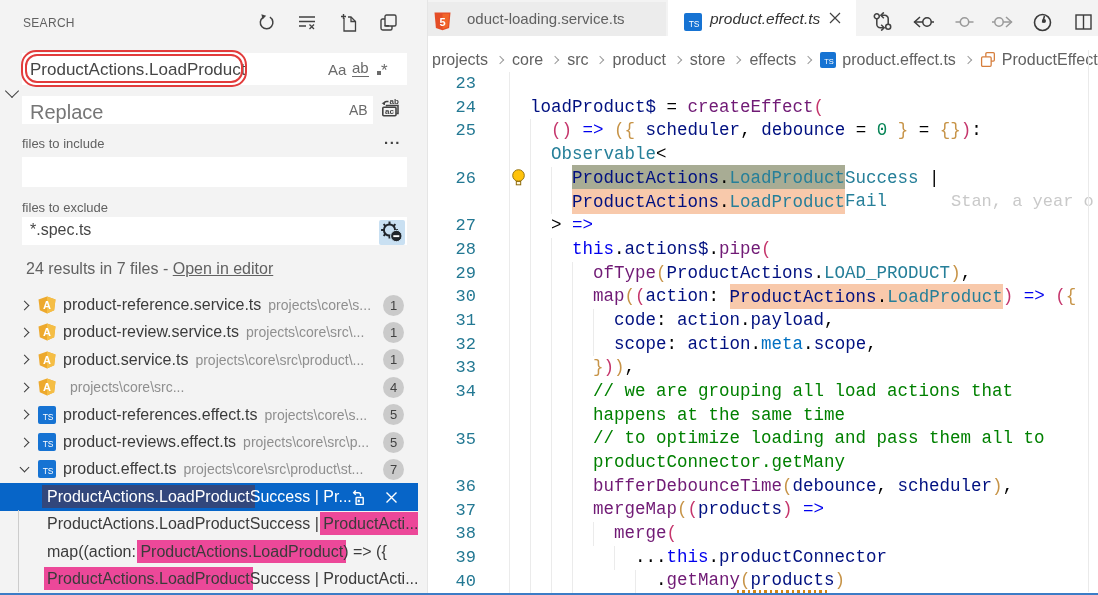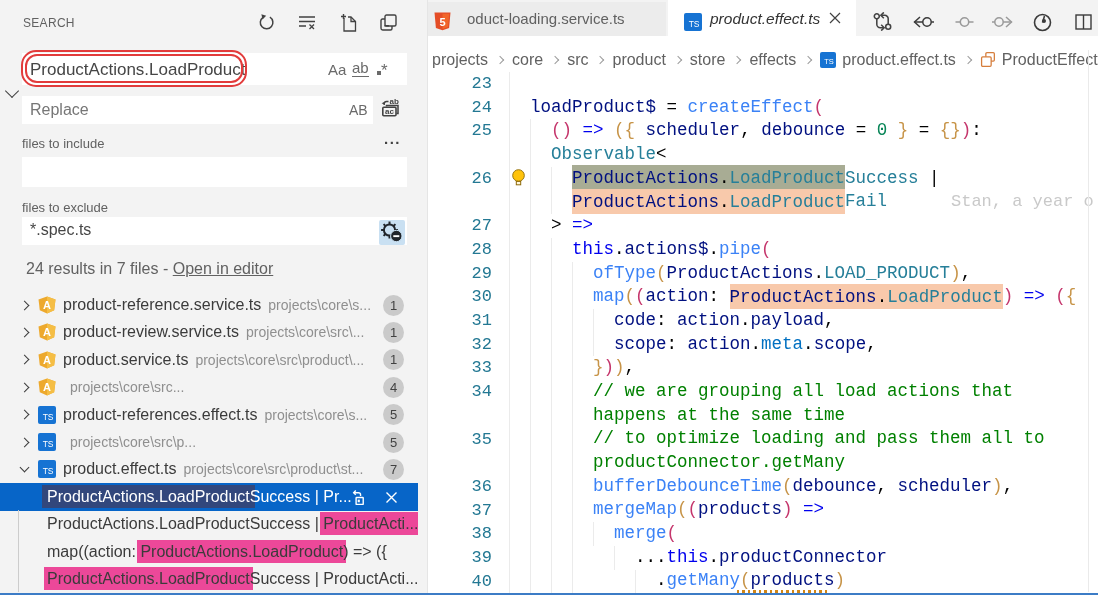--- a/index.html
+++ b/index.html
@@ -50,29 +50,29 @@
 .tab1 { position:absolute; left:0; top:2px; width:238px; height:34px; background:#ECECEC; overflow:hidden; }
 .tab2 { position:absolute; left:240px; top:0; width:190px; height:36px; background:#fff; }
 .tablbl { font-size:15.5px; white-space:nowrap; }
 #crumbs { position:absolute; left:0; top:36px; width:670px; height:36px; background:#fff;
   display:flex; align-items:center; font-size:16px; color:#616161; padding-left:4px; padding-top:11px; }
 .csep { width:6px; height:6px; border-right:1.3px solid #9B9B9B; border-top:1.3px solid #9B9B9B;
   transform:rotate(45deg); margin:0 9px 0 9px; flex:0 0 auto;}
 .citem { white-space:nowrap; flex:0 0 auto;}
 
 
-#gutter { position:absolute; left:18px; top:72px; width:46px;
+#gutter { position:absolute; left:2px; top:72px; width:46px;
   font-family:"Liberation Mono", monospace; font-size:17px; line-height:23.7px;
   color:#237893; text-align:right; }
 #code { position:absolute; left:81px; top:72px; width:620px;
   font-family:"Liberation Mono", monospace; font-size:17.5px; line-height:23.7px;
   color:#000; font-size-adjust:none; }
 #code > div { white-space:pre; height:23.7px; }
 .nv { color:#001080; } .bl { color:#0000EE; } .tl { color:#267F99; }
-.fn { color:#3b82f6; } .nm { color:#098658; } .cm { color:#008000; }
+.fn { color:#701a75; } .nm { color:#098658; } .cm { color:#008000; }
 .p1 { color:#C5366C; } .gd { color:#C79448; } .mt { color:#0070C1; }
 .hlA { background:#A8AC94; padding:2.7px 0; }
 .hlB { background:#F8C9AB; padding:2.7px 0; }
 .guide { position:absolute; width:1px; background:#EBEBEB; }
 
 #bstrip { position:absolute; left:0; top:593px; width:1098px; height:2px; background:#3C7CC6; }
 .ic { position:absolute; }
 </style>
 </head>
 <body>
@@ -130,21 +130,21 @@
         <rect x="13.3" y="15.2" width="6" height="1.9" fill="#fff"></rect>
       </svg>
 
     <div class="inp" style="left:22px; top:53px; width:385px; height:32px;"></div>
     <div class="abs inptxt" style="left:30px; top:60px;">ProductActions.LoadProduct</div>
     <div class="redring">
         <div></div>
       </div>
 
     <div class="inp" style="left:22px; top:96px; width:351px; height:28px;"></div>
-    <div class="abs inptxt ph" style="left:30px; top:101px; font-size:16px;">Replace</div>
+    <div class="abs inptxt ph" style="left:30px; top:101px; font-size:20px;">Replace</div>
 
     <div class="lbl" style="left:22px; top:136px;">files to include</div>
     <div class="inp" style="left:22px; top:157px; width:385px; height:30px;"></div>
     <div class="lbl" style="left:22px; top:200px;">files to exclude</div>
     <div class="inp" style="left:22px; top:217px; width:385px; height:28px;"></div>
     <div class="abs inptxt" style="left:30px; top:221px; font-size:16px;">*.spec.ts</div>
     <div class="abs" style="left:26px; top:260px; font-size:16px; color:#616161;">24 results in 7 files - <span style="text-decoration:underline;">Open in editor</span></div>
     <div id="tree">
       <div class="row" style="top:291px;">
           <div class="rowin">
@@ -219,20 +219,21 @@
       </div>
         </div>
       <div class="row" style="top:428px;">
           <div class="rowin">
         <span class="chev">
               <span class="chevr"></span>
             </span>
         <span class="ficon">
               <span class="tsicon">TS</span>
             </span>
+        <span class="fname">product-reviews.effect.ts</span>
             <span class="fpath">projects\core\src\p...</span>
             <span class="badge">5</span>
       </div>
         </div>
       <div class="row" style="top:455.4px;">
           <div class="rowin">
         <span class="chev">
               <span class="chevd"></span>
             </span>
         <span class="ficon">

